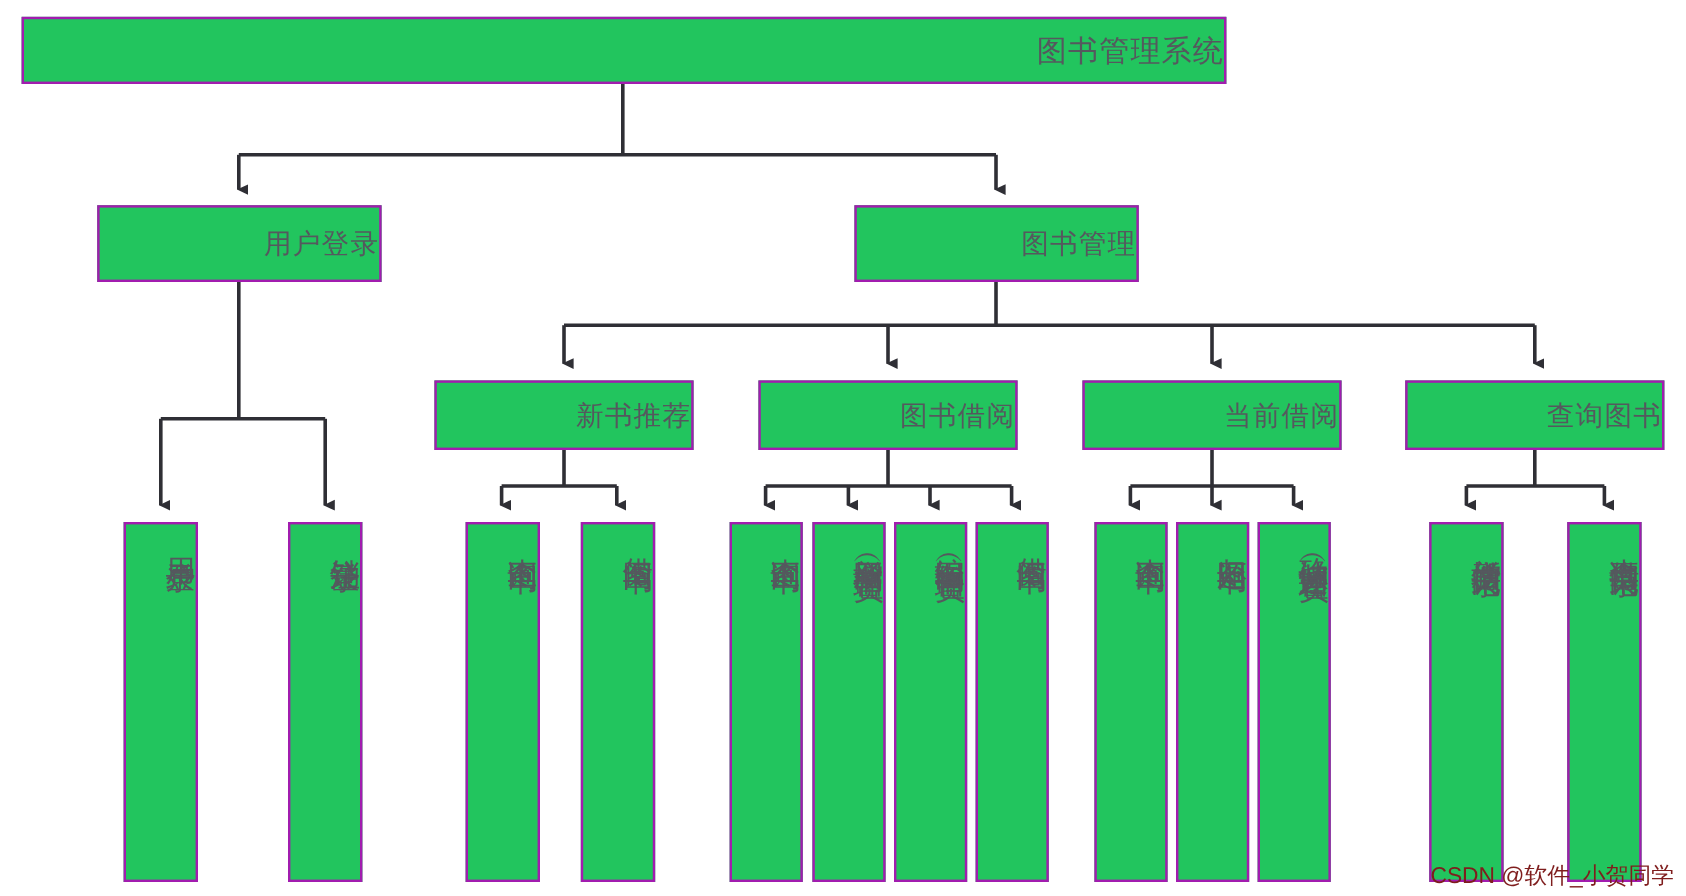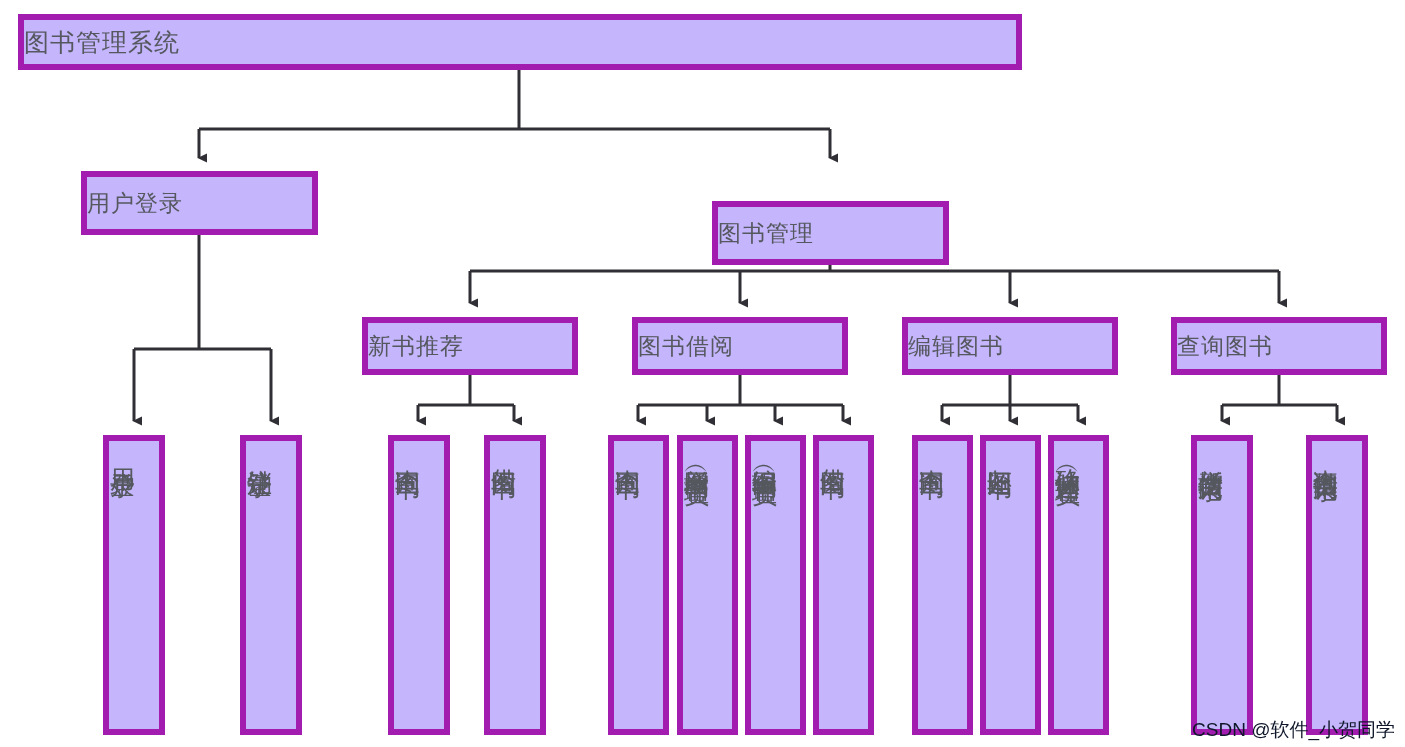--- a/index.html
+++ b/index.html
@@ -9,25 +9,25 @@
     background:#ffffff;
     font-family:"Liberation Sans","DejaVu Sans",sans-serif;
     overflow:hidden;
   }
   #diagram{position:relative;width:1405px;height:747px;}
   #edges{position:absolute;left:0;top:0;width:1405px;height:747px;}
 
   .node{
     position:absolute;
     box-sizing:border-box;
-    background:#c4b5fd;
-    border:6px solid #a21caf;
+    background:#22c55e;
+    border:2px solid #a21caf;
     display:flex;
     align-items:center;
-    justify-content:flex-start;
+    justify-content:flex-end;
     color:#53565c;
   }
   .node .lbl{
     color:#55585e;
     letter-spacing:1px;
     white-space:nowrap;
   }
   
   .node.root .lbl{font-size:25px;}
   
@@ -39,21 +39,21 @@
     text-orientation:upright;
     font-size:25px;
     line-height:1.08;
     letter-spacing:2px;
     white-space:nowrap;
   }
   #watermark{
     position:absolute;
     right:10px;bottom:4px;
     font-size:19px;
-    color:#0f172a;
+    color:#7f1d1d;
     white-space:nowrap;
     pointer-events:none;
   }
 </style>
 </head>
 <body>
 
 <div id="diagram">
 
   <svg id="edges" viewBox="0 0 1405 747">
@@ -106,32 +106,32 @@
     </g>
   </svg>
 
   <div class="node root" style="left:18px;top:14px;width:1004px;height:56px;">
     <span class="lbl">图书管理系统</span>
   </div>
 
   <div class="node branch" style="left:81px;top:171px;width:237px;height:64px;">
     <span class="lbl">用户登录</span>
   </div>
-  <div class="node branch" style="left:712px;top:171px;width:237px;height:64px;margin-top:30px;">
+  <div class="node branch" style="left:712px;top:171px;width:237px;height:64px;">
     <span class="lbl">图书管理</span>
   </div>
 
   <div class="node branch" style="left:632px;top:317px;width:216px;height:58px;">
     <span class="lbl">图书借阅</span>
   </div>
   <div class="node branch" style="left:362px;top:317px;width:216px;height:58px;">
     <span class="lbl">新书推荐</span>
   </div>
   <div class="node branch" style="left:902px;top:317px;width:216px;height:58px;">
-    <span class="lbl">编辑图书</span>
+    <span class="lbl">当前借阅</span>
   </div>
   <div class="node branch" style="left:1171px;top:317px;width:216px;height:58px;">
     <span class="lbl">查询图书</span>
   </div>
 
   <div class="node leaf" style="left:103px;top:435px;width:62px;height:300px;">
     <span class="lbl">用户登录</span>
   </div>
   <div class="node leaf" style="left:240px;top:435px;width:62px;height:300px;">
     <span class="lbl">注销登录</span>

